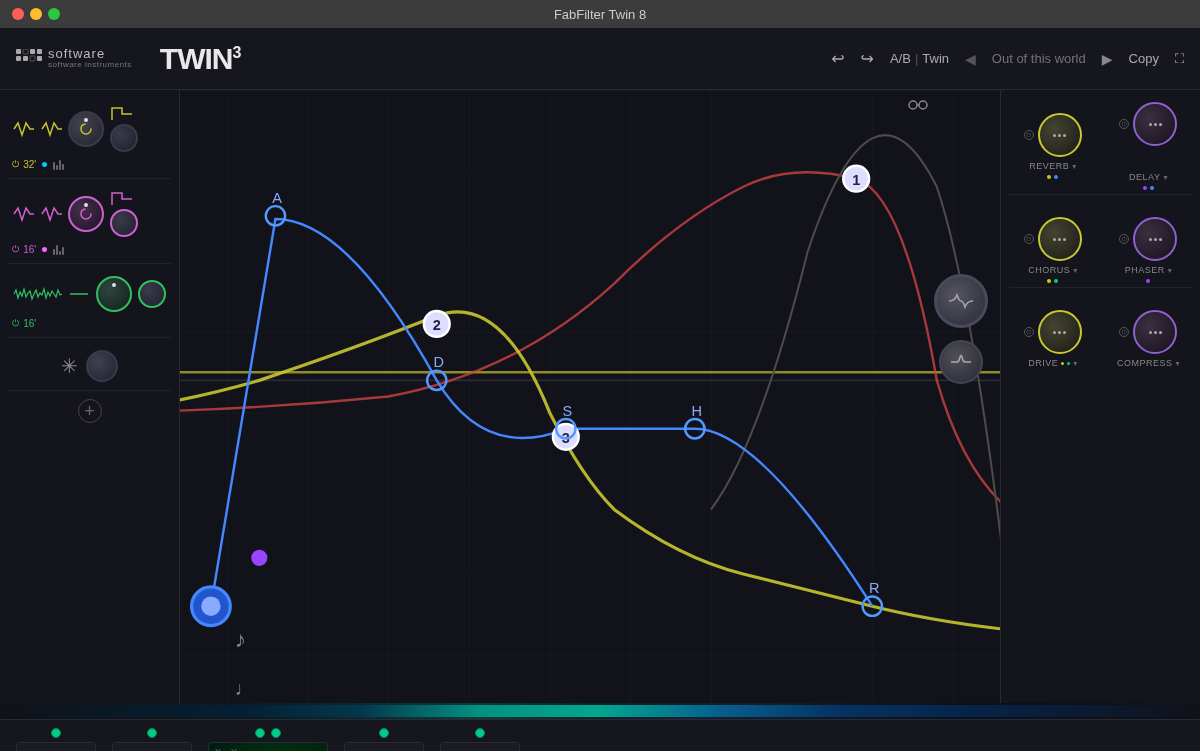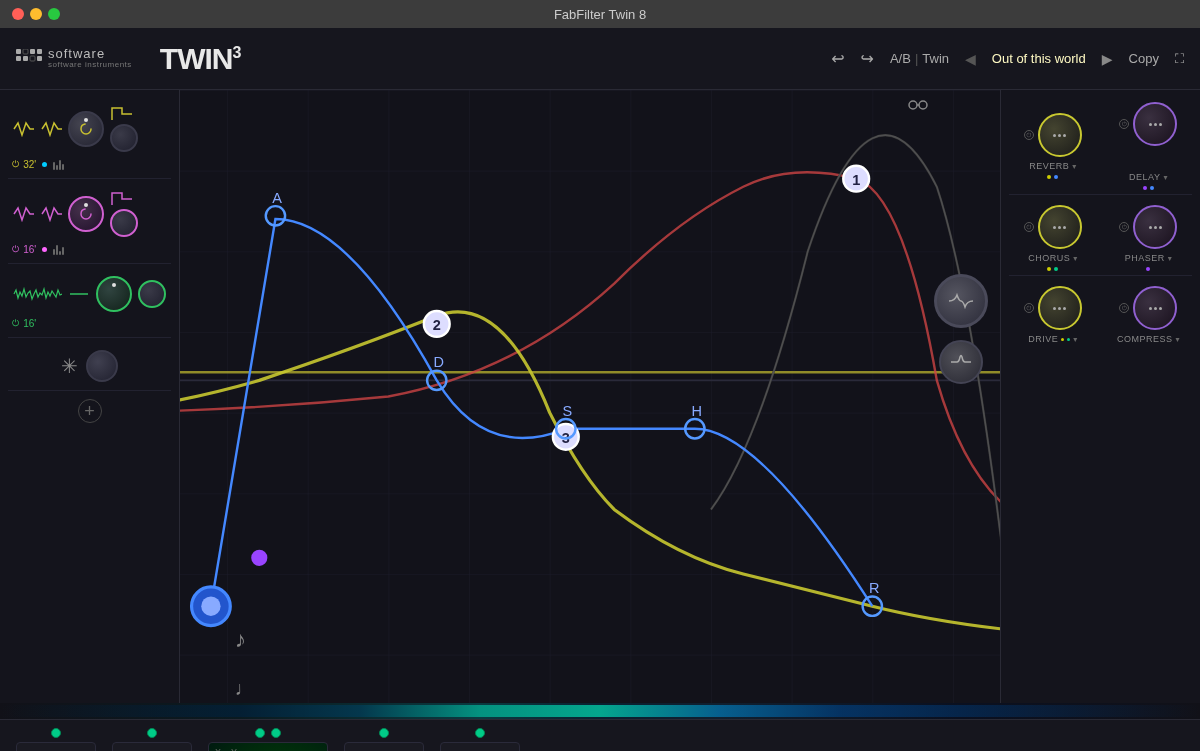--- a/index.html
+++ b/index.html
@@ -106,21 +106,21 @@
       display: flex;
       align-items: center;
       gap: 4px;
     }
     .preset-area {
       display: flex;
       align-items: center;
       gap: 8px;
     }
     .preset-name {
-      color: #fef9c3;
+      color: #737373;
       font-size: 13px;
     }
 
     
     .content-area {
       display: flex;
       height: calc(723px - 62px - 48px);
     }
 
     
@@ -178,21 +178,21 @@
     }
 
     
     .right-panel {
       width: 200px;
       background: #14141c;
       border-left: 1px solid #2a2a35;
       display: flex;
       flex-direction: column;
       padding: 8px;
-      gap: 6px;
+      gap: 18px;
     }
     .effects-row {
       display: flex;
       gap: 8px;
       align-items: center;
       padding: 4px 0;
       border-bottom: 1px solid #222230;
     }
     .effect-unit {
       display: flex;

